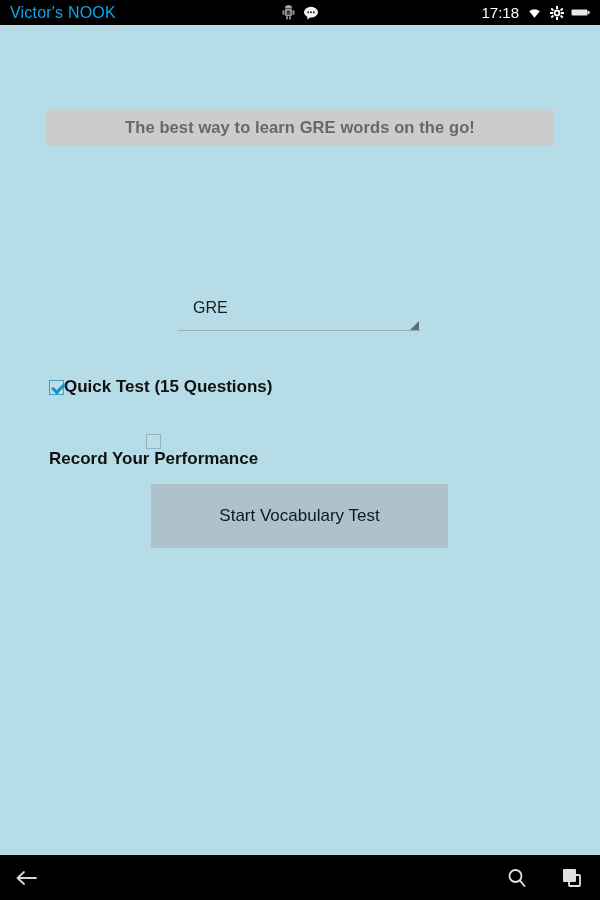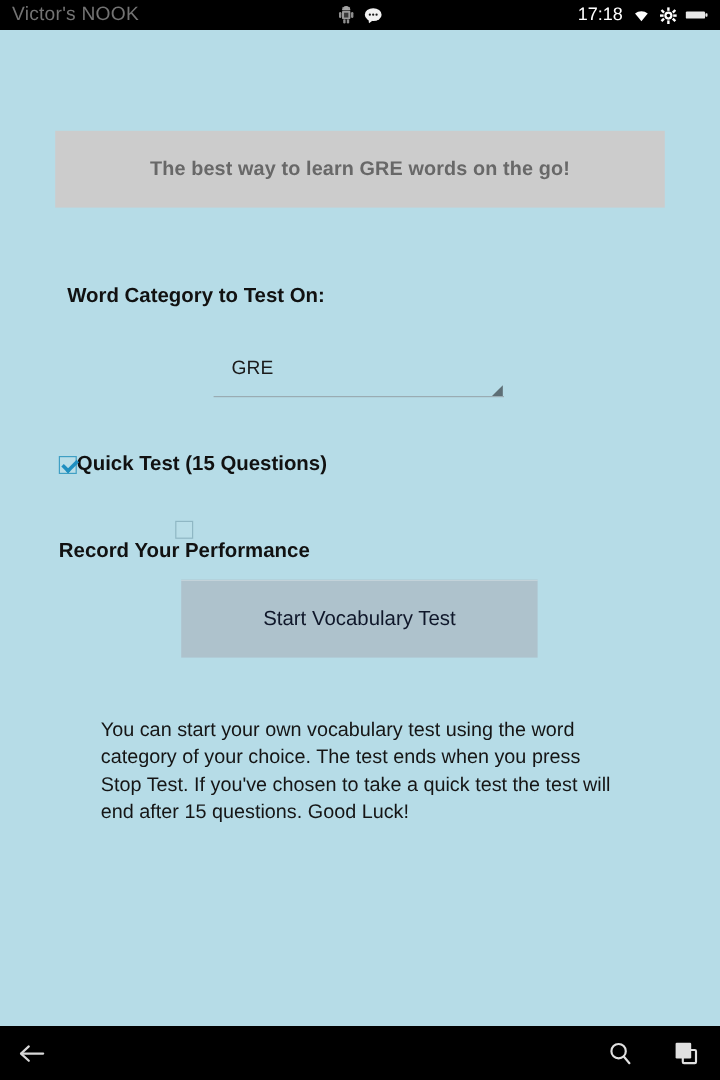--- a/index.html
+++ b/index.html
@@ -22,21 +22,21 @@
     background: #000;
     color: #ffffff;
     display: flex; align-items: center;
     padding: 0 10px;
     flex: 0 0 25px;
     position: relative;
   }
   .status-title {
     font-size: 16px;
     letter-spacing: .2px;
-    color: #737373;
+    color: #0ea5e9;
   }
   .status-center {
     position: absolute;
     left: 0; right: 0;
     display: flex; align-items: center; justify-content: center;
     gap: 8px;
     pointer-events: none;
     height: 25px;
   }
   .status-right {
@@ -89,21 +89,21 @@
   
   .content {
     flex: 1 1 auto;
     position: relative;
     background: #b6dce7;
   }
 
   .promo-banner {
     position: absolute;
     left: 46px; top: 84px;
-    width: 508px; height: 64px;
+    width: 508px; height: 37px;
     background: #cccccc;
     display: flex; align-items: center; justify-content: center;
   }
   .promo-banner-text {
     font-size: 16.5px; font-weight: bold; color: #686868;
     letter-spacing: .1px;
   }
 
   .section-label {
     position: absolute;
@@ -260,41 +260,39 @@
     </div>
   </div>
 
 
   <div class="content">
 
     <div class="promo-banner">
       <span class="promo-banner-text">The best way to learn GRE words on the go!</span>
     </div>
 
-    <div class="section-label">Word Category to Test On:</div>
 
     <div class="spinner">
       <span class="spinner-value">GRE</span>
       <div class="spinner-underline"></div>
       <div class="spinner-arrow"></div>
     </div>
 
     <div class="check-row r1">
       <span class="checkbox checked"></span>
       <span class="check-label">Quick Test (15 Questions)</span>
     </div>
 
     <div class="check-row r2">
       <span class="checkbox"></span>
       <span class="check-label">Record Your Performance</span>
     </div>
 
     <button class="start-button">Start Vocabulary Test</button>
 
-    <div class="description">You can start your own vocabulary test using the word category of your choice. The test ends when you press Stop Test. If you've chosen to take a quick test the test will end after 15 questions. Good Luck!</div>
   </div>
 
   <div class="nav-bar">
     <div class="nav-back">
       <svg width="26" height="20" viewBox="0 0 26 20">
         <path d="M10 4 L3.5 10 L10 16" stroke="#d8d8d8" stroke-width="1.8" fill="none" stroke-linecap="round" stroke-linejoin="round"></path>
         <line x1="3.8" y1="10" x2="22" y2="10" stroke="#d8d8d8" stroke-width="1.8" stroke-linecap="round"></line>
       </svg>
     </div>
     <div class="nav-search">

